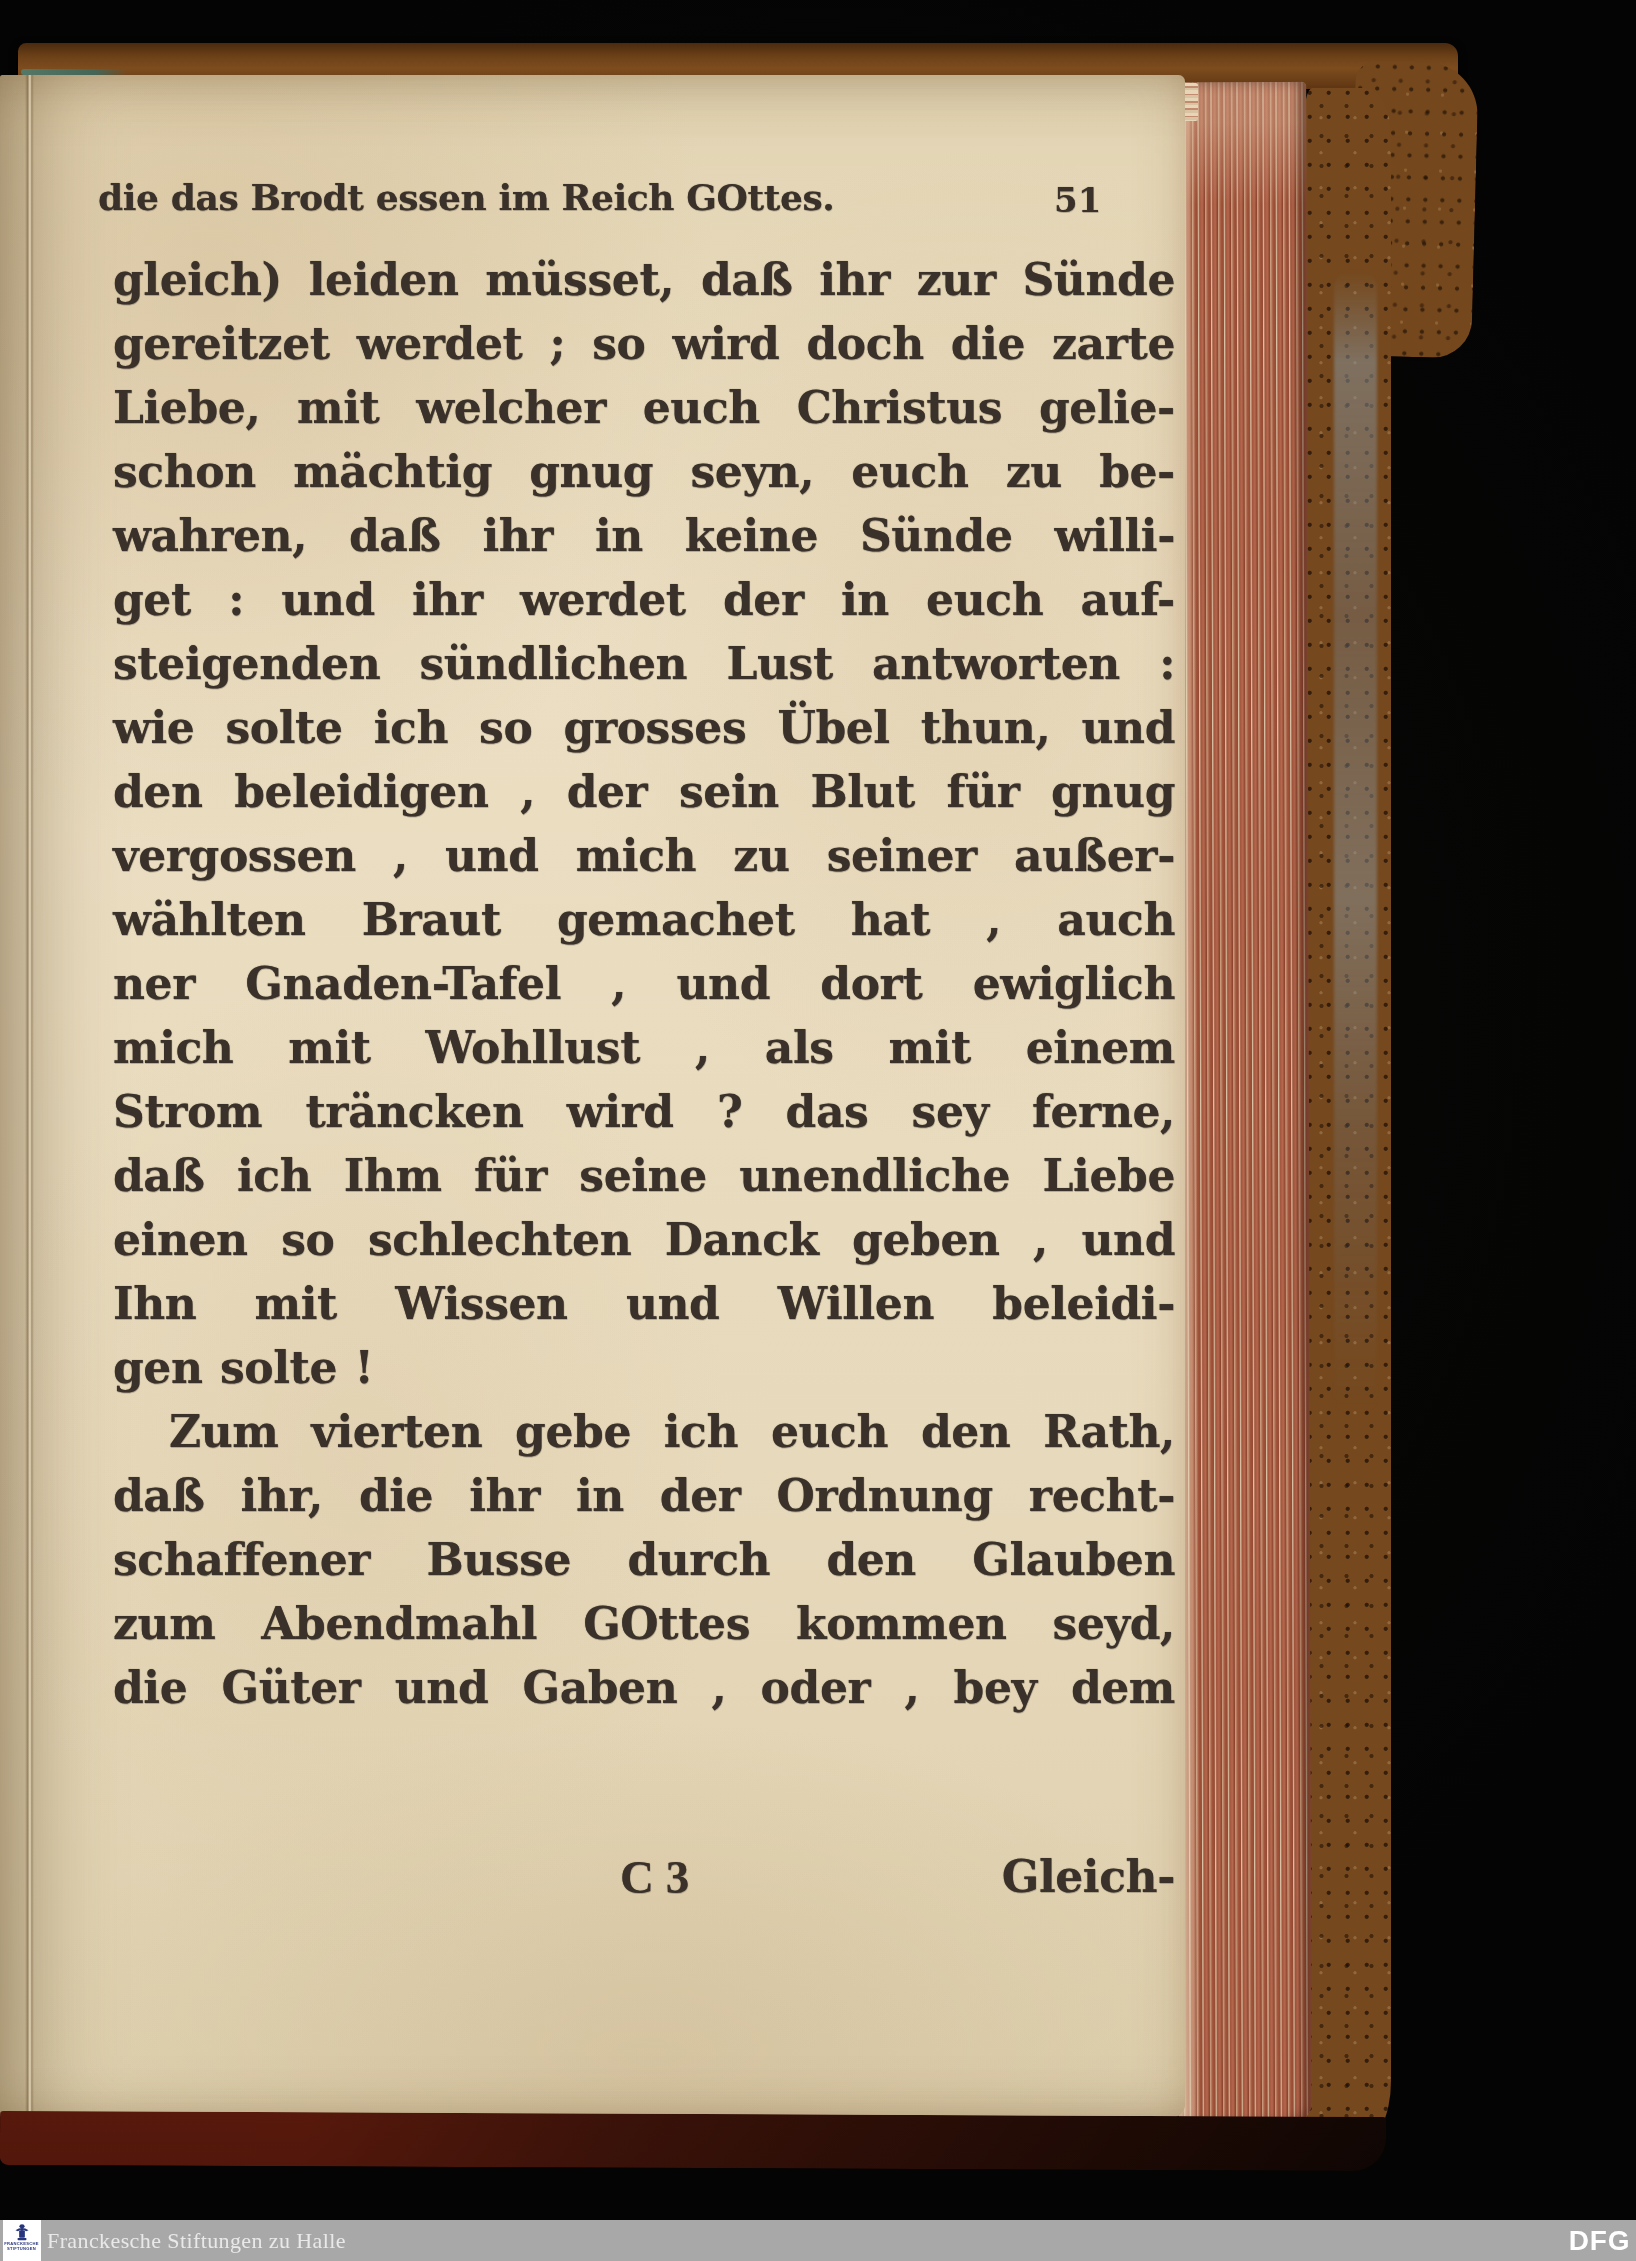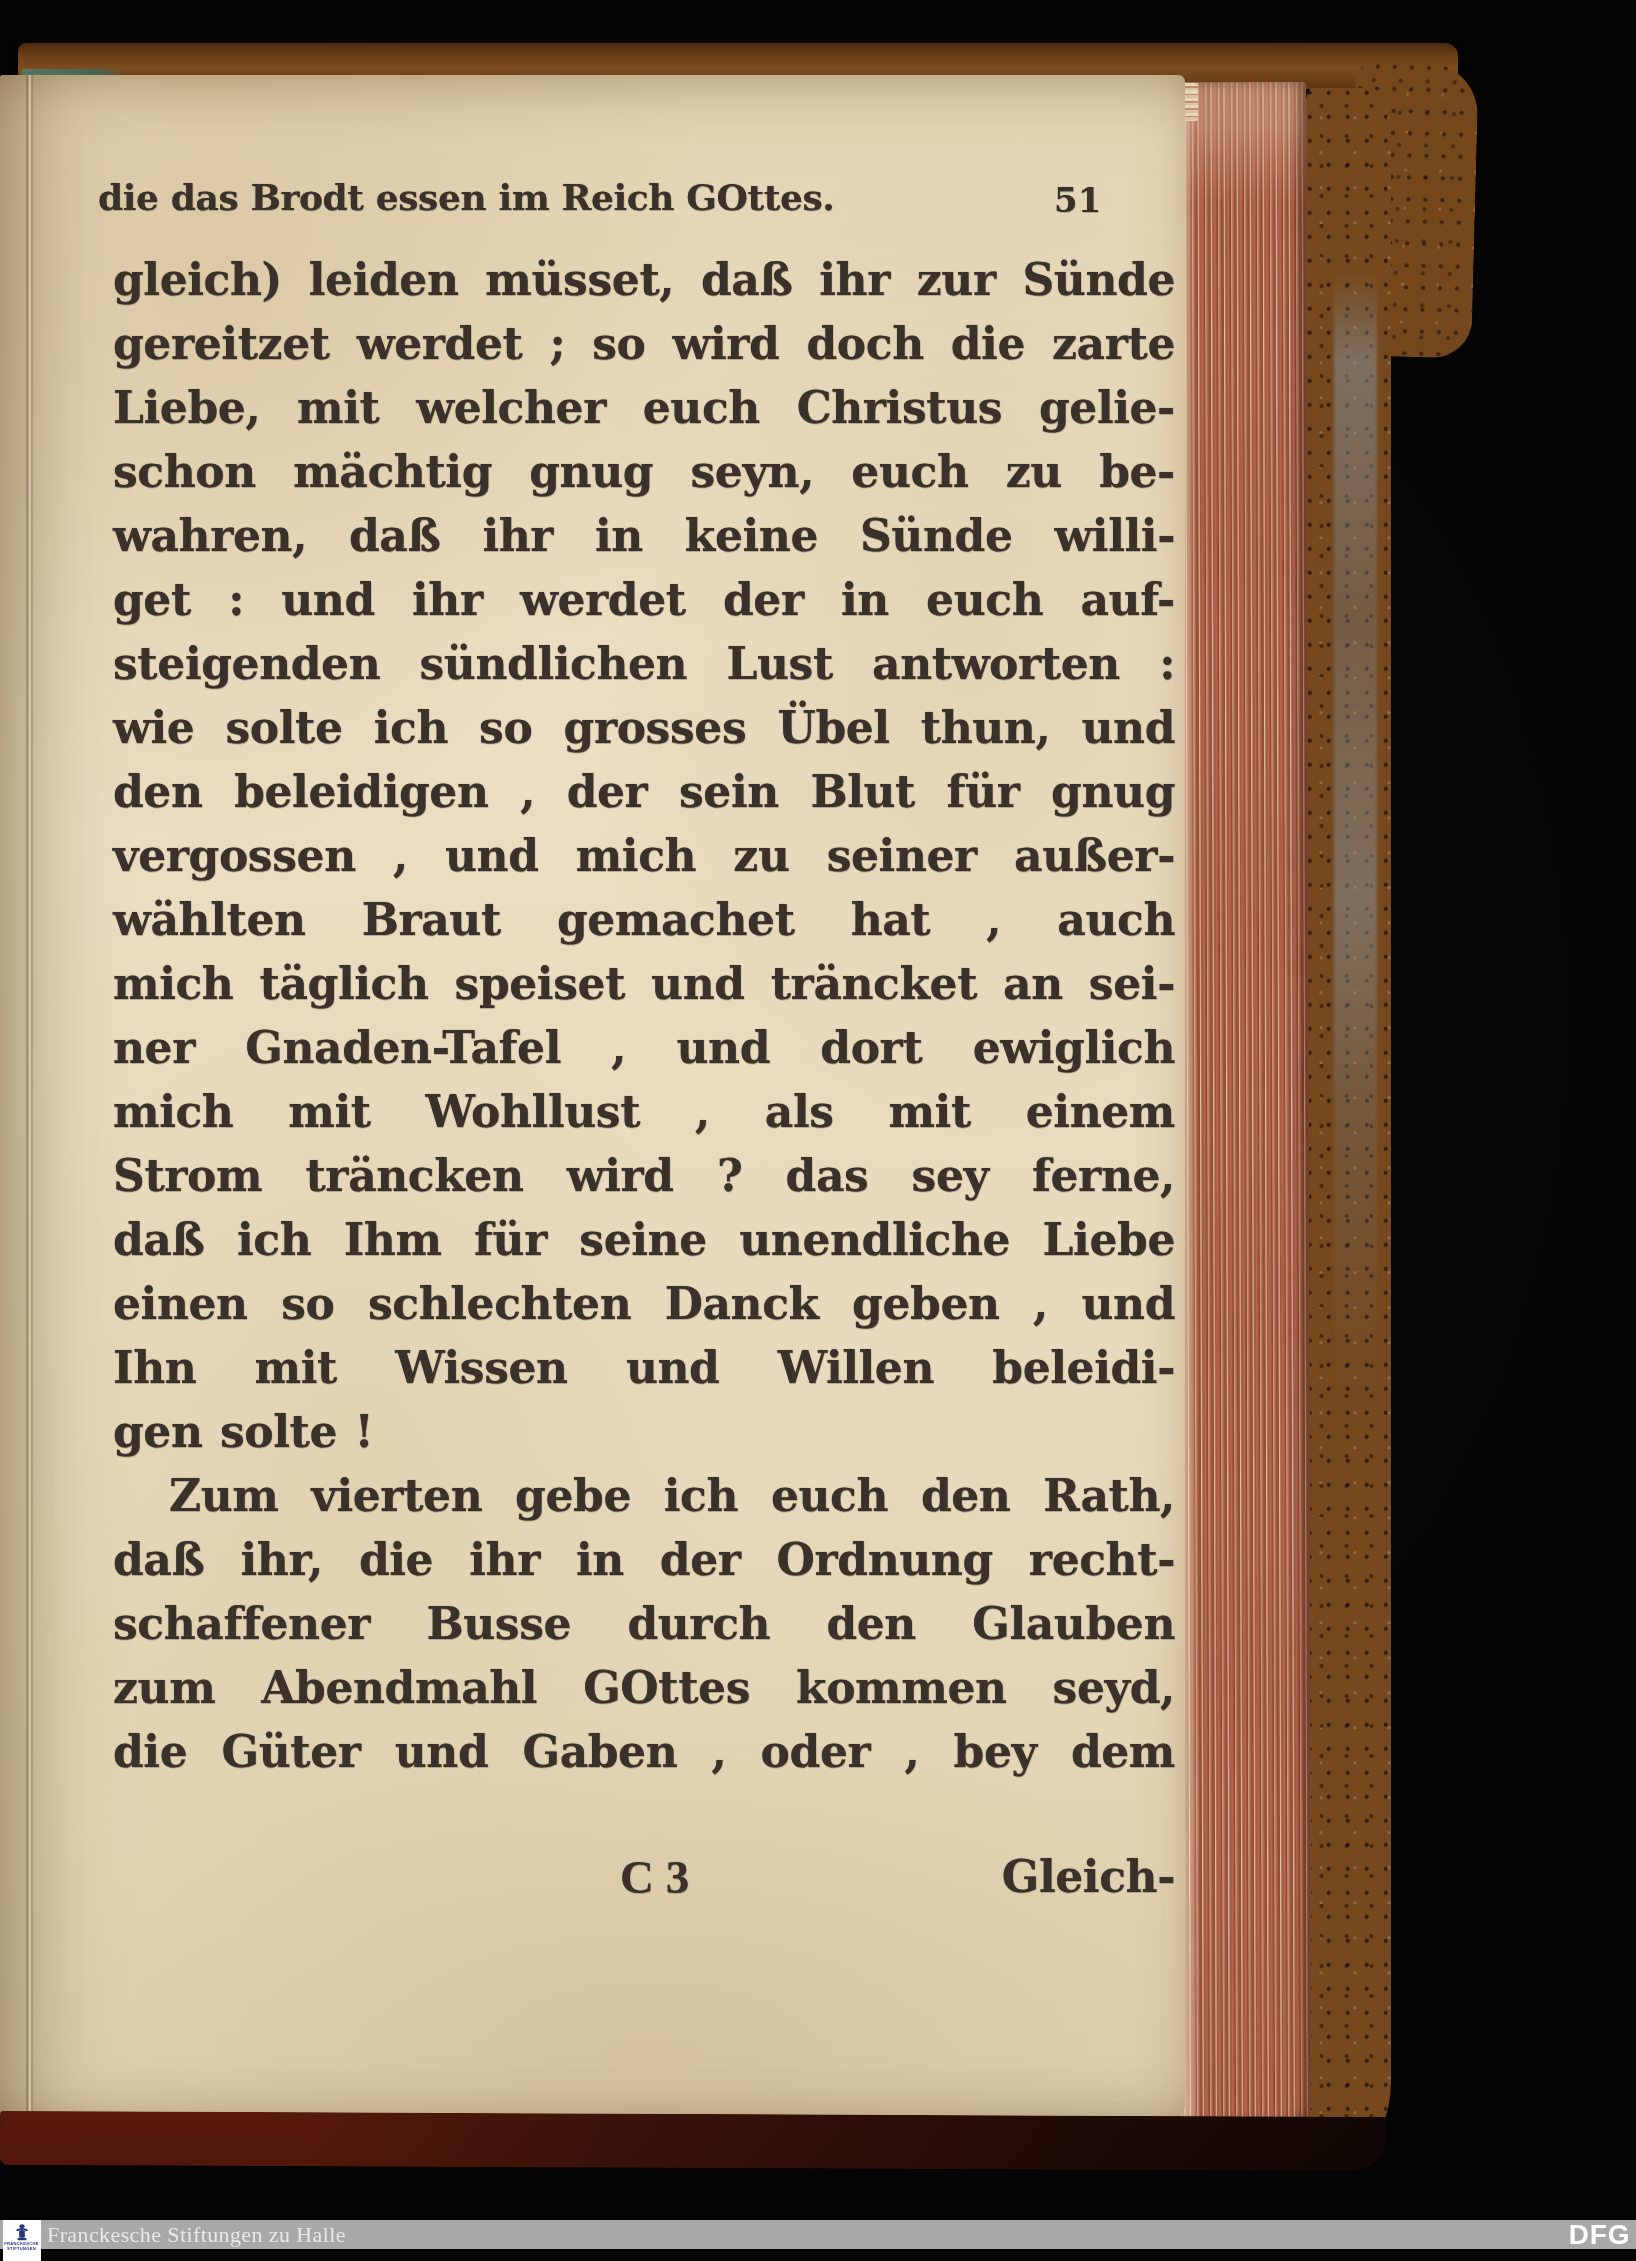--- a/index.html
+++ b/index.html
@@ -124,21 +124,21 @@
   .text-block .line.no-just{text-align:left;text-align-last:left;}
   .sig-row{
     left:113px;top:1770px;width:1062px;height:64px;
     font-size:44px;line-height:64px;font-weight:bold;
   }
   .sig-mark{left:51%;transform:translateX(-50%);font-size:47px;font-family:Liberation Serif, serif;}
   .catchword{right:0;letter-spacing:-0.4px;}
 
   
   .footer-bar{
-    left:0;top:2220px;width:1636px;height:29px;z-index:10;
+    left:0;top:2220px;width:1636px;height:41px;z-index:10;
     background:#a8a8a8;
   }
   .logo-box{
     left:2.5px;top:0;width:38px;height:41px;background:#ffffff;
     display:flex;position:absolute;flex-direction:column;align-items:center;
     padding-top:2.5px;
   }
   .logo-box svg{position:static;display:block;}
   .logo-line{
     position:static;font-family:"Liberation Sans",sans-serif;
@@ -182,21 +182,20 @@
         <div class="line">gereitzet werdet ; so wird doch die zarte</div>
         <div class="line">Liebe, mit welcher euch Christus gelie-</div>
         <div class="line">schon mächtig gnug seyn, euch zu be-</div>
         <div class="line">wahren, daß ihr in keine Sünde willi-</div>
         <div class="line">get : und ihr werdet der in euch auf-</div>
         <div class="line">steigenden sündlichen Lust antworten :</div>
         <div class="line">wie solte ich so grosses Übel thun, und</div>
         <div class="line">den beleidigen , der sein Blut für gnug</div>
         <div class="line">vergossen , und mich zu seiner außer-</div>
         <div class="line">wählten Braut gemachet hat , auch</div>
-        <div class="line">mich täglich speiset und träncket an sei-</div>
         <div class="line">ner Gnaden-Tafel , und dort ewiglich</div>
         <div class="line">mich mit Wohllust , als mit einem</div>
         <div class="line">Strom träncken wird ? das sey ferne,</div>
         <div class="line">daß ich Ihm für seine unendliche Liebe</div>
         <div class="line">einen so schlechten Danck geben , und</div>
         <div class="line">Ihn mit Wissen und Willen beleidi-</div>
         <div class="line no-just">gen solte !</div>
         <div class="line indent">Zum vierten gebe ich euch den Rath,</div>
         <div class="line">daß ihr, die ihr in der Ordnung recht-</div>
         <div class="line">schaffener Busse durch den Glauben</div>

